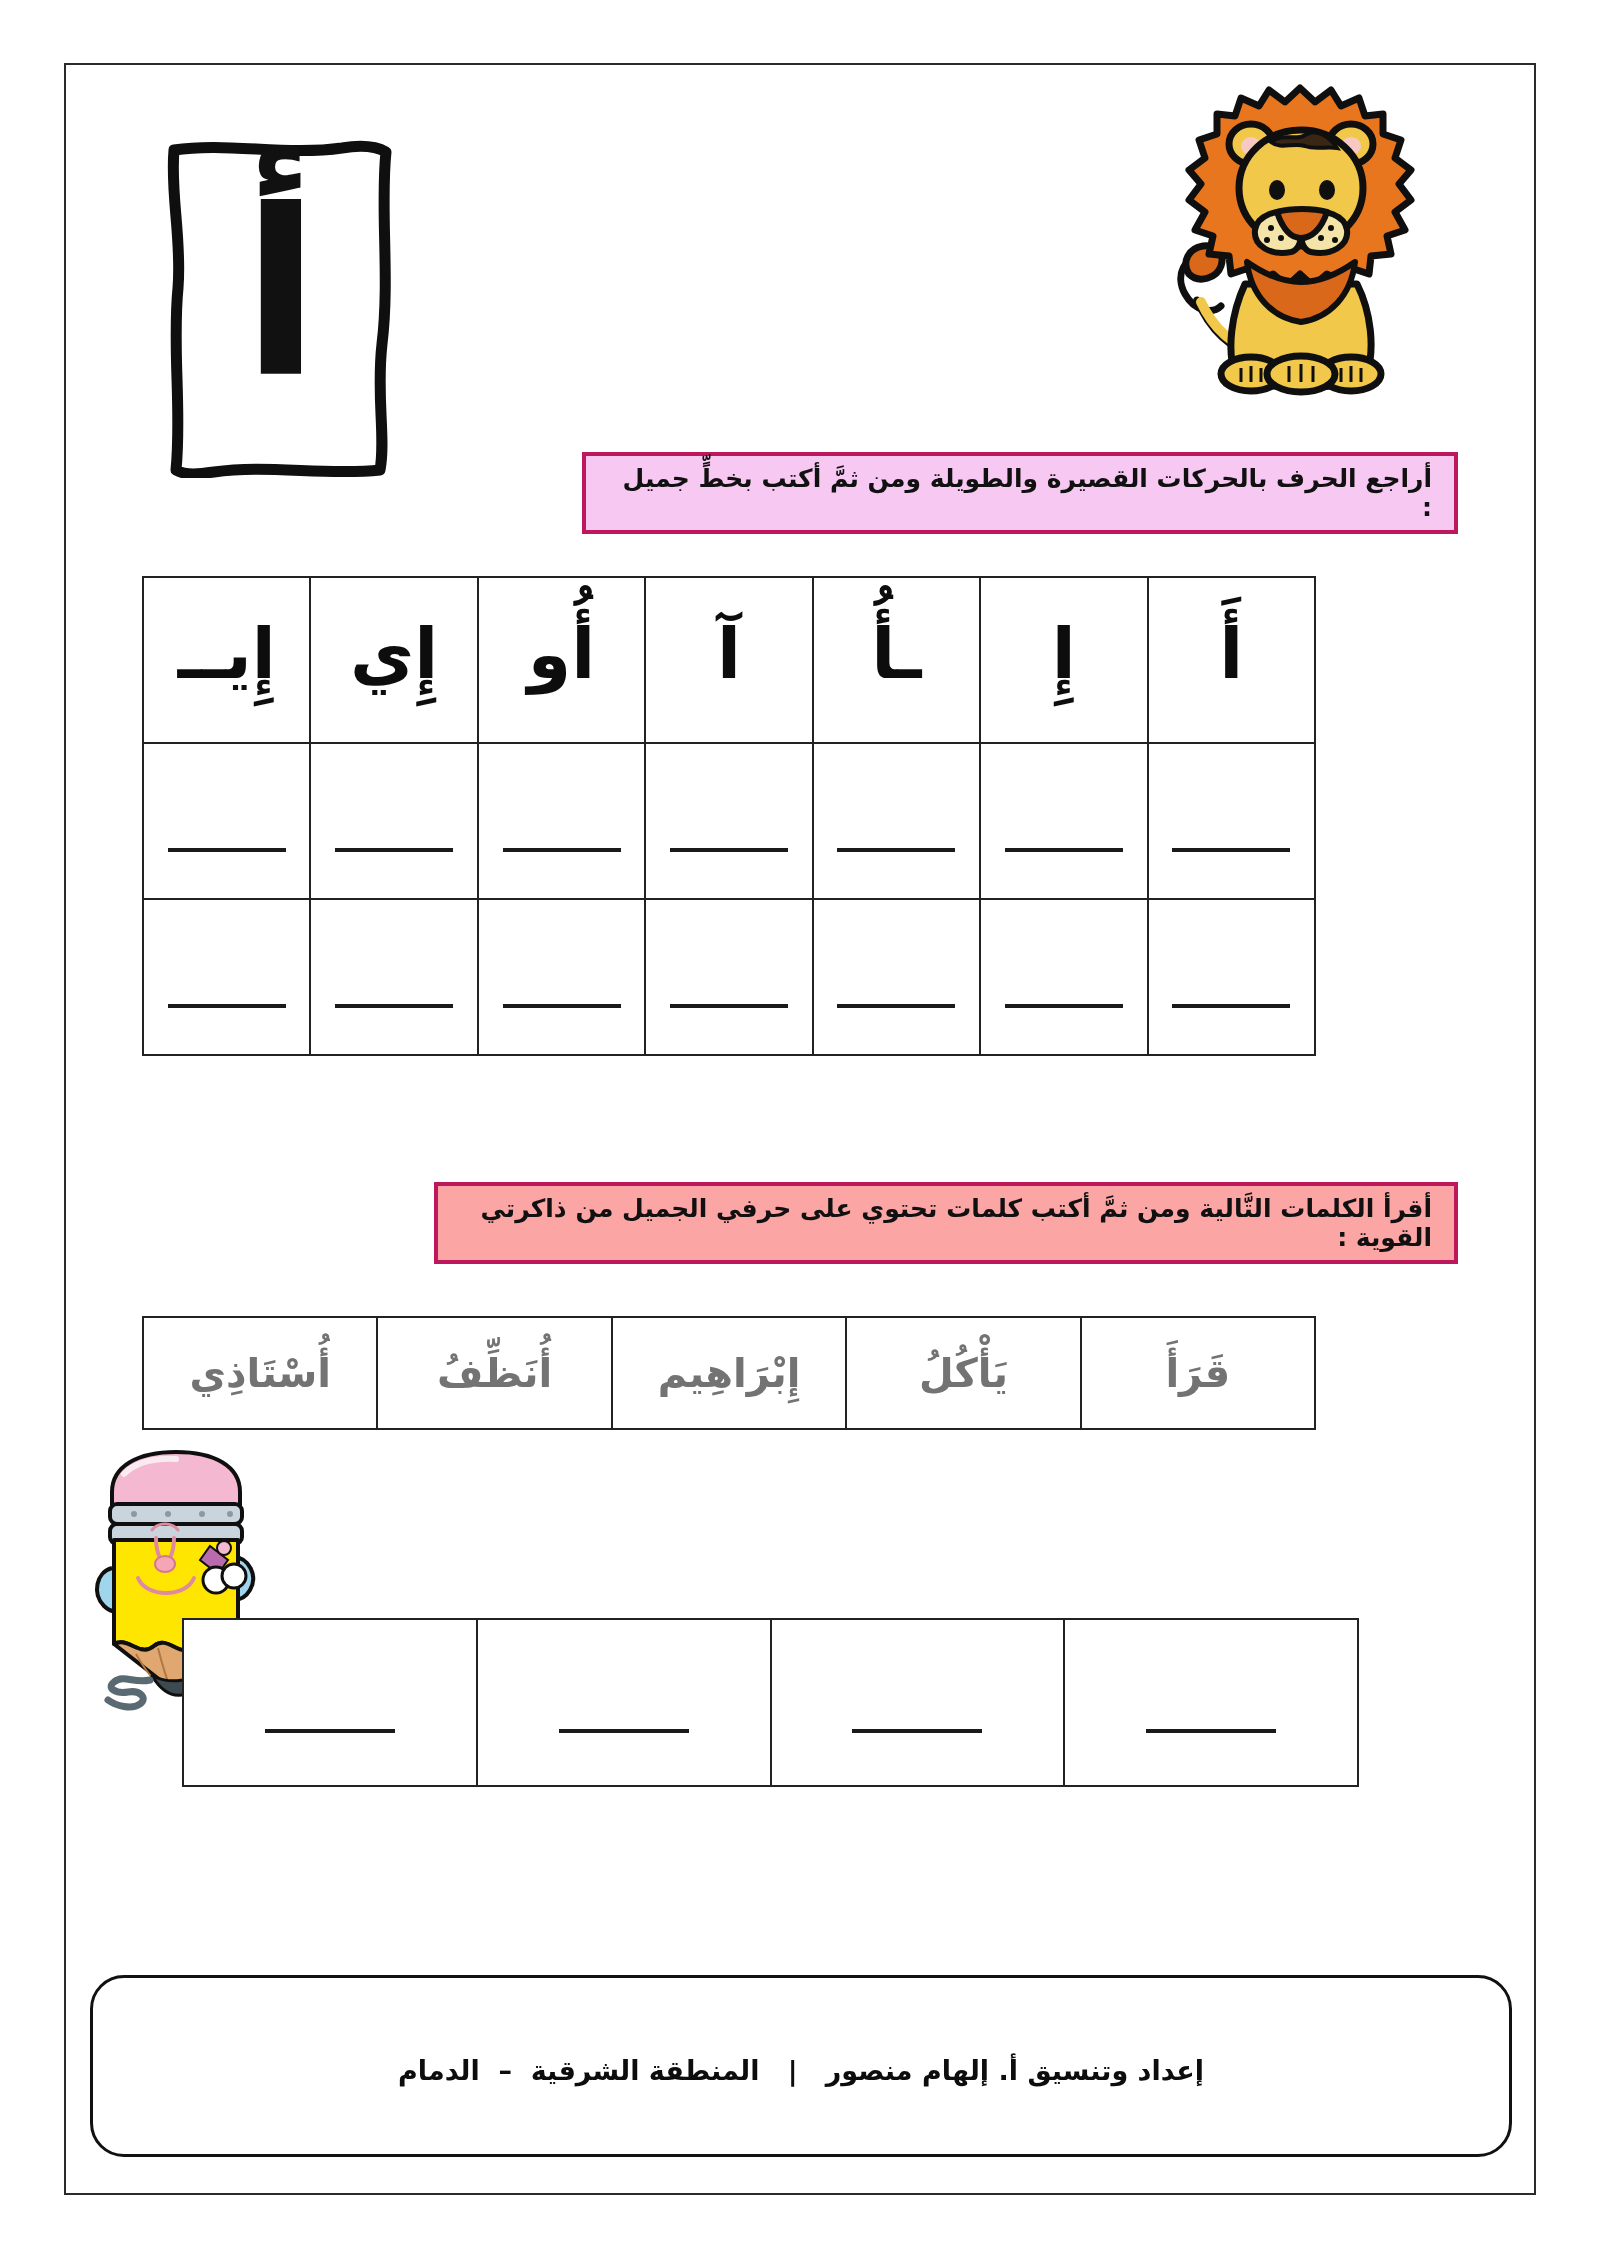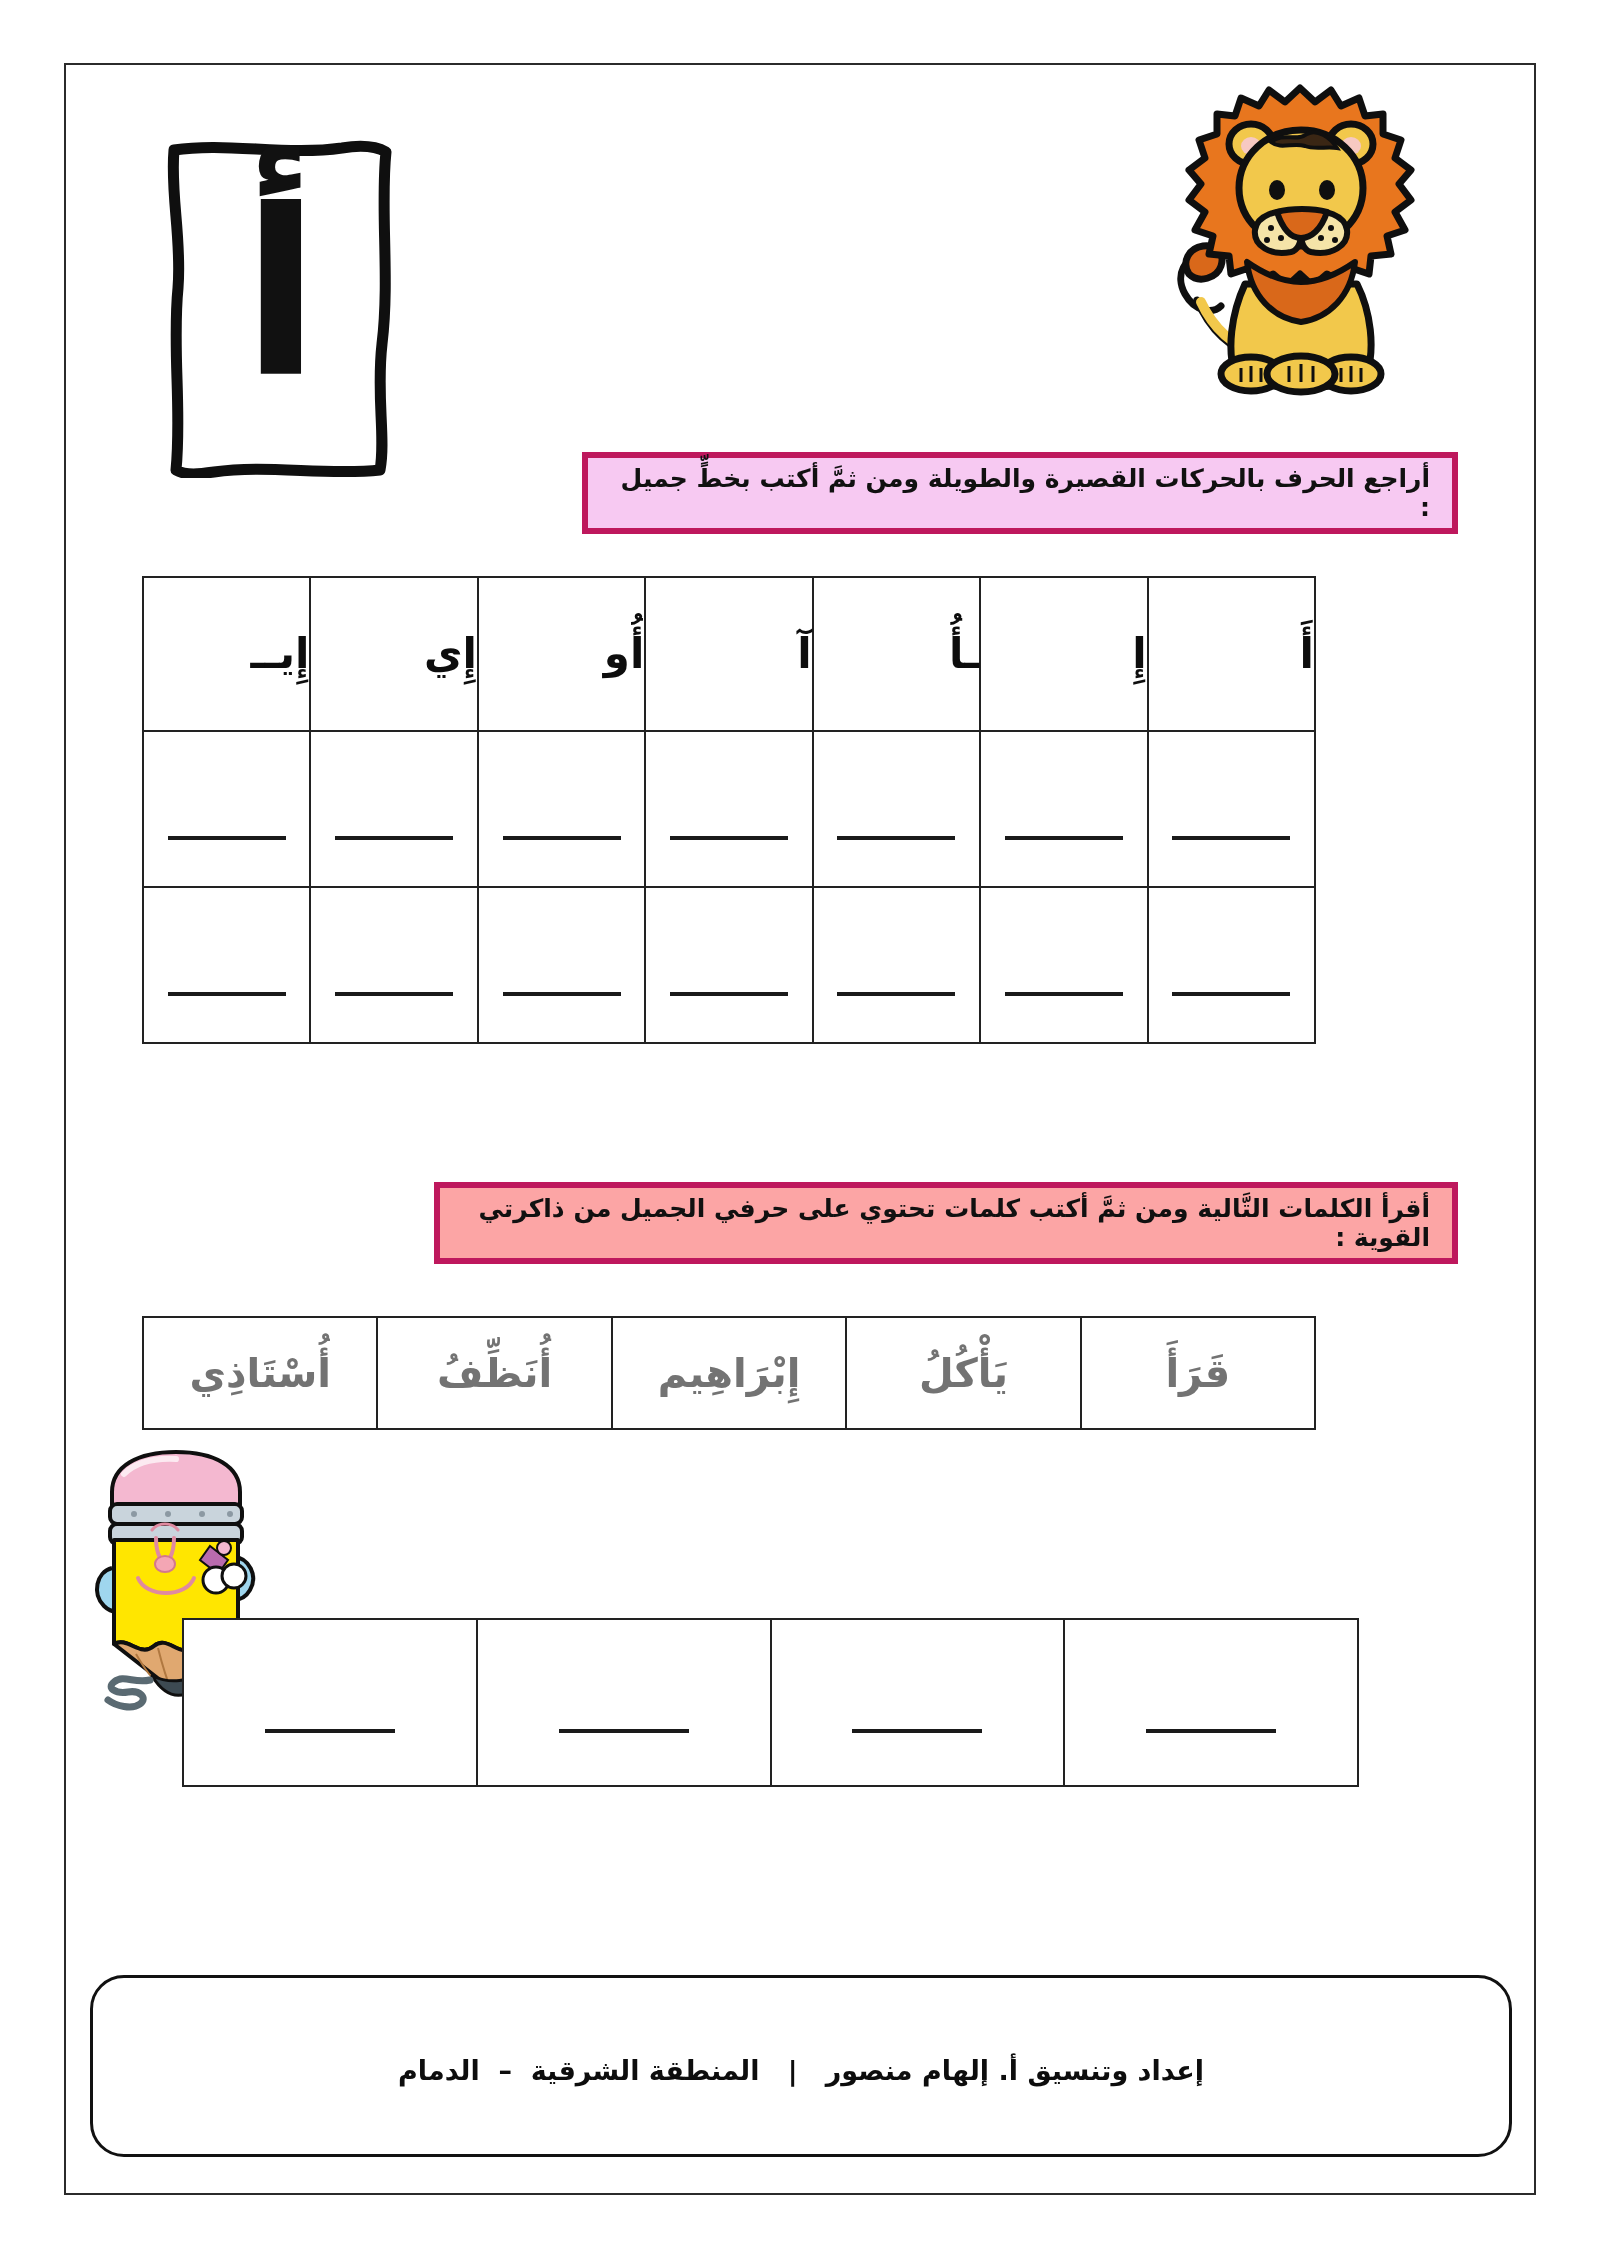--- a/index.html
+++ b/index.html
@@ -70,21 +70,21 @@
     left: 90px;
     top: 1448px;
     width: 180px;
     height: 265px;
   }
 
   
   .banner {
     position: absolute;
     box-sizing: border-box;
-    border: 6px solid #be185d;
+    border: 4px solid #be185d;
     display: flex;
     align-items: center;
     justify-content: flex-end;
     padding: 9px 22px;
     font-family: "DejaVu Sans", sans-serif;
     font-size: 25px;
     font-weight: 700;
     color: #111111;
     direction: rtl;
     letter-spacing: 0px;
@@ -121,26 +121,25 @@
 
   
   #letters-table {
     left: 142px;
     top: 576px;
     width: 1174px;
   }
   #letters-table td.letter-cell {
     height: 152px;
     font-family: "DejaVu Sans", sans-serif;
-    font-size: 42px;
+    font-size: 70px;
     font-weight: 700;
     color: #0d0d0d;
     line-height: 1.15;
-    padding-bottom: 0;
-    text-align: right;
+    padding-bottom: 12px;
   }
   #letters-table td.blank-cell {
     height: 154px;
     position: relative;
   }
 
   
   #words-table {
     left: 142px;
     top: 1316px;

